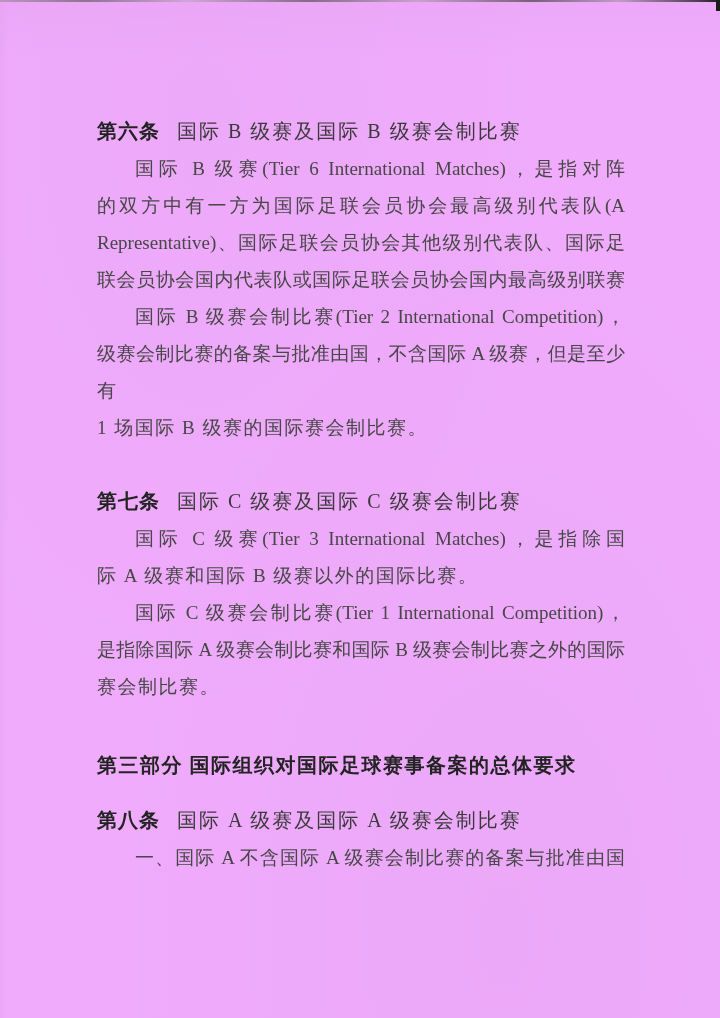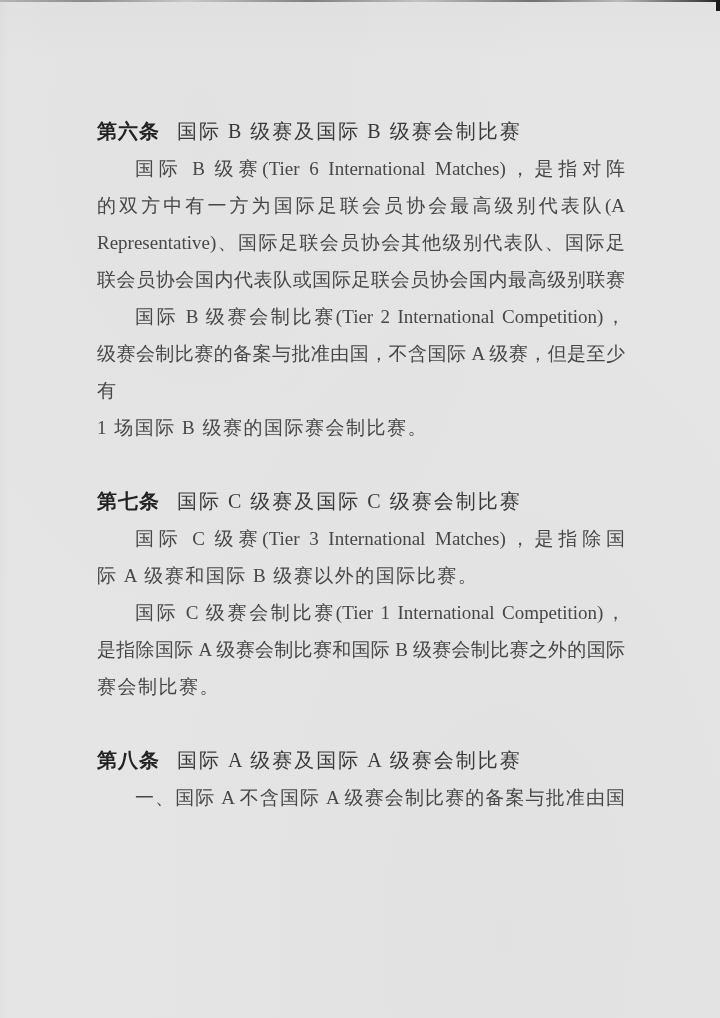--- a/index.html
+++ b/index.html
@@ -10,21 +10,21 @@
     width: 720px;
     height: 1018px;
     overflow: hidden;
     background: #ffffff;
     font-family: "Liberation Serif", "DejaVu Serif", serif;
   }
   .page {
     position: relative;
     width: 720px;
     height: 1018px;
-    background: #e5e5e5;
+    background: #f0abfc;
     color: #454545;
   }
   
   .page::before {
     content: "";
     position: absolute;
     inset: 0;
     pointer-events: none;
     background:
       linear-gradient(180deg, rgba(0,0,0,0.015), rgba(0,0,0,0) 6%),
@@ -85,21 +85,21 @@
   .part-heading {
     margin-top: 42px;
     font-size: 20px;
     line-height: 37px;
     font-weight: bold;
     letter-spacing: 1.5px;
     color: #232323;
     white-space: nowrap;
   }
   .sec-7 { margin-top: 37px; }
-  .sec-8 { margin-top: 37px; }
+  .sec-8 { margin-top: 18px; }
 </style>
 </head>
 <body>
 
 <div class="page">
   <div class="top-edge"></div>
   <div class="corner-mark"></div>
 
   <div class="content">
 
@@ -116,20 +116,21 @@
 
     <section class="sec-7">
       <div class="heading"><span class="num">第七条</span><span class="title">国际 C 级赛及国际 C 级赛会制比赛</span></div>
       <div class="line indent">国际 C 级赛(Tier 3 International Matches)，是指除国</div>
       <div class="line end">际 A 级赛和国际 B 级赛以外的国际比赛。</div>
       <div class="line indent">国际 C 级赛会制比赛(Tier 1 International Competition)，</div>
       <div class="line">是指除国际 A 级赛会制比赛和国际 B 级赛会制比赛之外的国际</div>
       <div class="line end">赛会制比赛。</div>
     </section>
 
+    <div class="part-heading">第三部分 国际组织对国际足球赛事备案的总体要求</div>
 
     <section class="sec-8">
       <div class="heading"><span class="num">第八条</span><span class="title">国际 A 级赛及国际 A 级赛会制比赛</span></div>
       <div class="line indent">一、国际 A 不含国际 A 级赛会制比赛的备案与批准由国</div>
     </section>
 
   </div>
 </div>
 
 </body></html>

